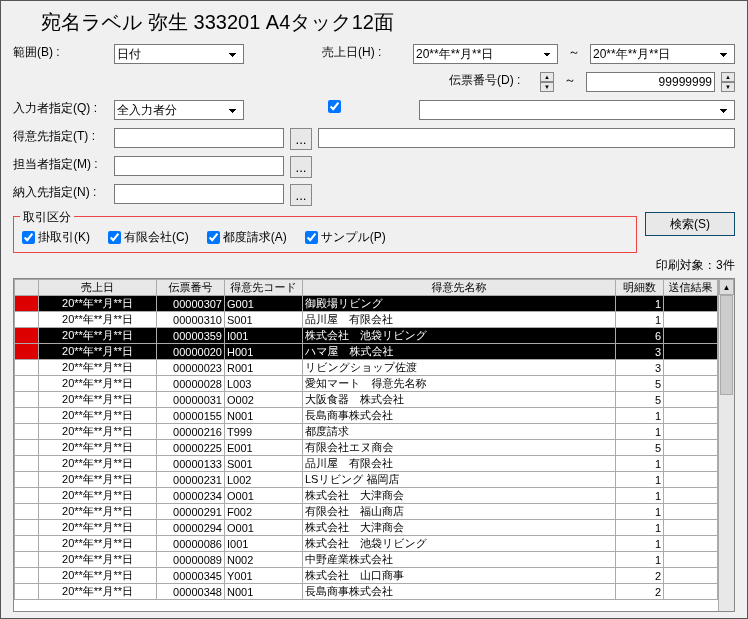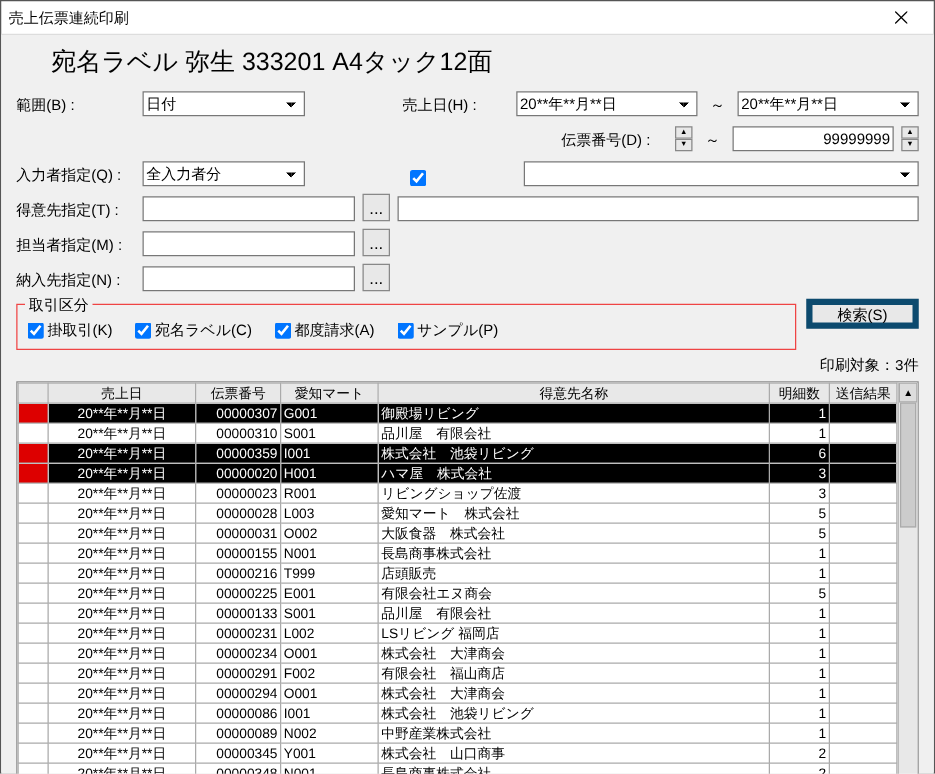--- a/index.html
+++ b/index.html
@@ -4,32 +4,32 @@
 <style>
 * { box-sizing: border-box; margin: 0; padding: 0; }
 body { font-family: "MS UI Gothic", "Meiryo", sans-serif; font-size: 12px; background: #fff; width: 748px; height: 619px; overflow: hidden; }
 .window { width: 748px; height: 619px; border: 1px solid #555; display: flex; flex-direction: column; }
 .titlebar { height: 28px; display: flex; align-items: center; padding: 0 6px; border-bottom: 1px solid #ddd; }
 .titlebar-title { flex: 1; font-size: 12px; }
 .close-btn { width: 40px; height: 26px; display: flex; align-items: center; justify-content: center; font-size: 14px; cursor: pointer; }
 .content { flex: 1; padding: 8px 12px 6px 12px; background: #f0f0f0; display: flex; flex-direction: column; }
 .heading { font-size: 20px; margin-bottom: 8px; margin-left: 28px; }
 .form-area { display: flex; flex-direction: column; gap: 6px; margin-bottom: 6px; }
-.form-row { display: flex; align-items: flex-end; gap: 6px; min-height: 22px; }
+.form-row { display: flex; align-items: flex-start; gap: 6px; min-height: 22px; }
 .label { width: 95px; }
 .select, .input { height: 20px; border: 1px solid #777; background: #fff; font-size: 12px; padding: 0 2px; }
 .select { appearance: none; background-image: linear-gradient(45deg, transparent 50%, #000 50%), linear-gradient(135deg, #000 50%, transparent 50%); background-position: calc(100% - 10px) 8px, calc(100% - 6px) 8px; background-size: 4px 4px, 4px 4px; background-repeat: no-repeat; }
 .input-right { text-align: right; }
 .small-btn { width: 22px; height: 22px; border: 1px solid #888; background: #e8e8e8; cursor: pointer; }
 .checkbox-wrap { display: flex; align-items: center; gap: 3px; }
 .checkbox-wrap input { margin: 0; }
 .fieldset { border: 1px solid #ef4444; padding: 12px 8px 6px 8px; margin-top: 4px; position: relative; }
 .fieldset-legend { position: absolute; top: -8px; left: 6px; background: #f0f0f0; padding: 0 3px; font-size: 12px; }
 .fieldset-row { display: flex; gap: 18px; align-items: flex-start; }
-.btn { height: 24px; padding: 0 16px; border: 5px solid #0c4a6e; background: #e8e8e8; cursor: pointer; font-size: 12px; }
+.btn { height: 24px; padding: 0 16px; border: 1px solid #0c4a6e; background: #e8e8e8; cursor: pointer; font-size: 12px; }
 .search-btn { width: 90px; }
 .count-row { text-align: right; margin: 4px 0; font-family: Liberation Mono, monospace; }
 .table-wrap { flex: 1; border: 1px solid #888; background: #fff; display: flex; overflow: hidden; }
 .table-scroll { flex: 1; overflow-y: hidden; }
 table { border-collapse: collapse; width: 100%; table-layout: fixed; }
 th, td { border: 1px solid #aaa; height: 14px; font-size: 11px; padding: 0 2px; white-space: nowrap; overflow: hidden; text-align: left; }
 th { background: #e8e8e8; text-align: center; font-weight: normal; }
 td.num { text-align: right; }
 td.ctr { text-align: center; }
 tr.sel td { background: #000; color: #fff; }
@@ -39,29 +39,20 @@
 .scroll-arrow { height: 16px; border: 1px solid #aaa; background: #ddd; display: flex; align-items: center; justify-content: center; font-size: 8px; cursor: pointer; }
 .scroll-thumb { position: absolute; top: 16px; left: 1px; right: 1px; height: 100px; background: #ccc; border: 1px solid #aaa; }
 .tilde { padding: 0 4px; }
 .spin { width: 14px; height: 20px; display: flex; flex-direction: column; }
 .spin div { flex:1; border:1px solid #888; background:#e8e8e8; font-size:6px; text-align:center; line-height:8px; cursor:pointer; }
 </style>
 </head>
 <body>
 
 <div class="window">
-  <div class="titlebar">
-    <span class="titlebar-title">売上伝票連続印刷</span>
-    <div class="close-btn">
-      <svg width="10" height="10" viewBox="0 0 10 10">
-          <line x1="0" y1="0" x2="10" y2="10" stroke="#000"></line>
-          <line x1="10" y1="0" x2="0" y2="10" stroke="#000"></line>
-        </svg>
-    </div>
-  </div>
 
   <div class="content">
     <div class="heading">宛名ラベル 弥生 333201 A4タック12面</div>
 
     <div class="form-area">
       <div class="form-row">
         <span class="label">範囲(B) :</span>
         <select class="select" style="width:130px"><option>日付</option></select>
         <div style="flex:1"></div>
         <span style="width:85px">売上日(H) :</span>
@@ -120,21 +111,21 @@
     <div style="display:flex;gap:8px;align-items:flex-start">
       <div class="fieldset" style="flex:1">
         <span class="fieldset-legend">取引区分</span>
         <div class="fieldset-row">
           <label class="checkbox-wrap">
               <input type="checkbox" checked="" style="">
               <span>掛取引(K)</span>
             </label>
           <label class="checkbox-wrap">
               <input type="checkbox" checked="" style="">
-              <span>宛名ラベル(C)</span>
+              <span>有限会社(C)</span>
             </label>
           <label class="checkbox-wrap">
               <input type="checkbox" checked="" style="">
               <span>都度請求(A)</span>
             </label>
           <label class="checkbox-wrap">
               <input type="checkbox" checked="" style="">
               <span>サンプル(P)</span>
             </label>
         </div>
@@ -154,21 +145,21 @@
               <col style="width:78px">
               <col>
               <col style="width:48px">
               <col style="width:54px">
             </colgroup>
           <thead>
             <tr>
               <th></th>
               <th>売上日</th>
               <th>伝票番号</th>
-              <th>愛知マート</th>
+              <th>得意先コード</th>
               <th>得意先名称</th>
               <th>明細数</th>
               <th>送信結果</th>
             </tr>
           </thead>
           <tbody id="tbody">
               <tr class="sel">
                 <td class="mark"></td>
                 <td class="ctr">20**年**月**日</td>
                 <td class="num">00000307</td>
@@ -211,21 +202,21 @@
                 <td>R001</td>
                 <td>リビングショップ佐渡</td>
                 <td class="num">3</td>
                 <td></td>
               </tr>
               <tr>
                 <td class="mark"></td>
                 <td class="ctr">20**年**月**日</td>
                 <td class="num">00000028</td>
                 <td>L003</td>
-                <td>愛知マート　株式会社</td>
+                <td>愛知マート　得意先名称</td>
                 <td class="num">5</td>
                 <td></td>
               </tr>
               <tr>
                 <td class="mark"></td>
                 <td class="ctr">20**年**月**日</td>
                 <td class="num">00000031</td>
                 <td>O002</td>
                 <td>大阪食器　株式会社</td>
                 <td class="num">5</td>
@@ -238,21 +229,21 @@
                 <td>N001</td>
                 <td>長島商事株式会社</td>
                 <td class="num">1</td>
                 <td></td>
               </tr>
               <tr>
                 <td class="mark"></td>
                 <td class="ctr">20**年**月**日</td>
                 <td class="num">00000216</td>
                 <td>T999</td>
-                <td>店頭販売</td>
+                <td>都度請求</td>
                 <td class="num">1</td>
                 <td></td>
               </tr>
               <tr>
                 <td class="mark"></td>
                 <td class="ctr">20**年**月**日</td>
                 <td class="num">00000225</td>
                 <td>E001</td>
                 <td>有限会社エヌ商会</td>
                 <td class="num">5</td>

